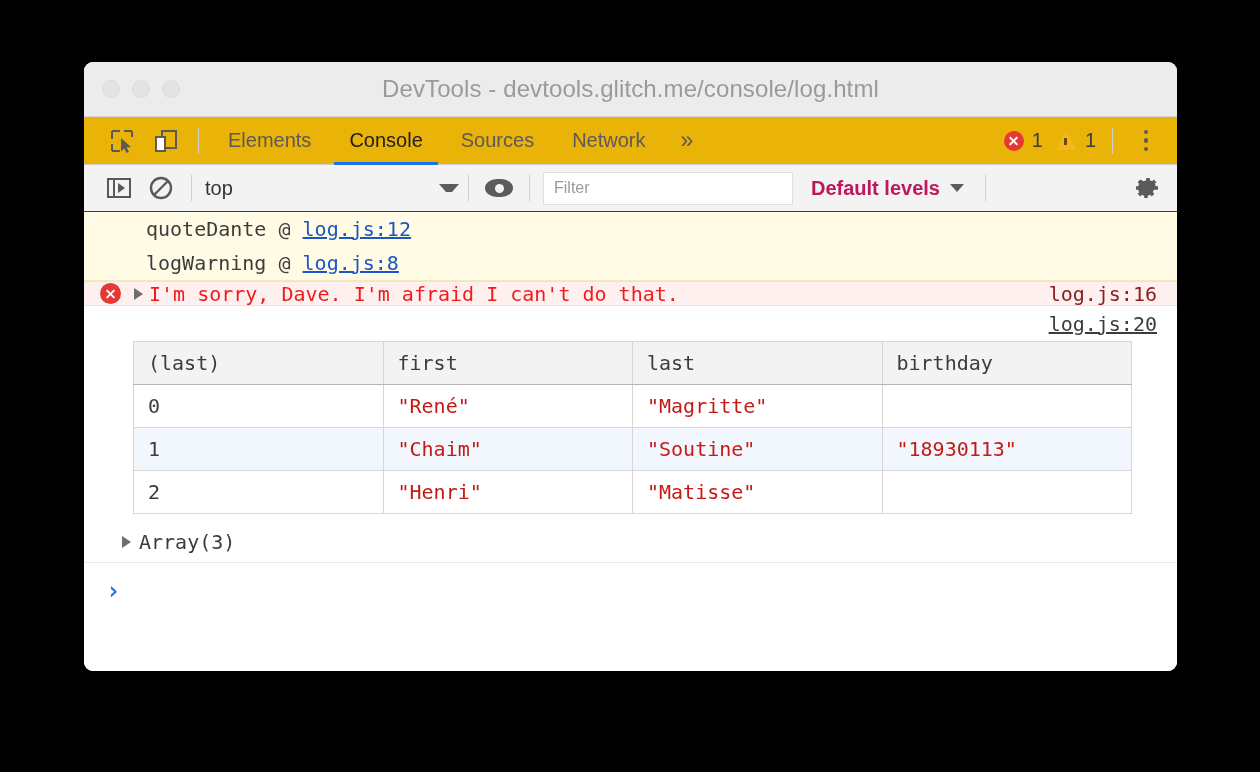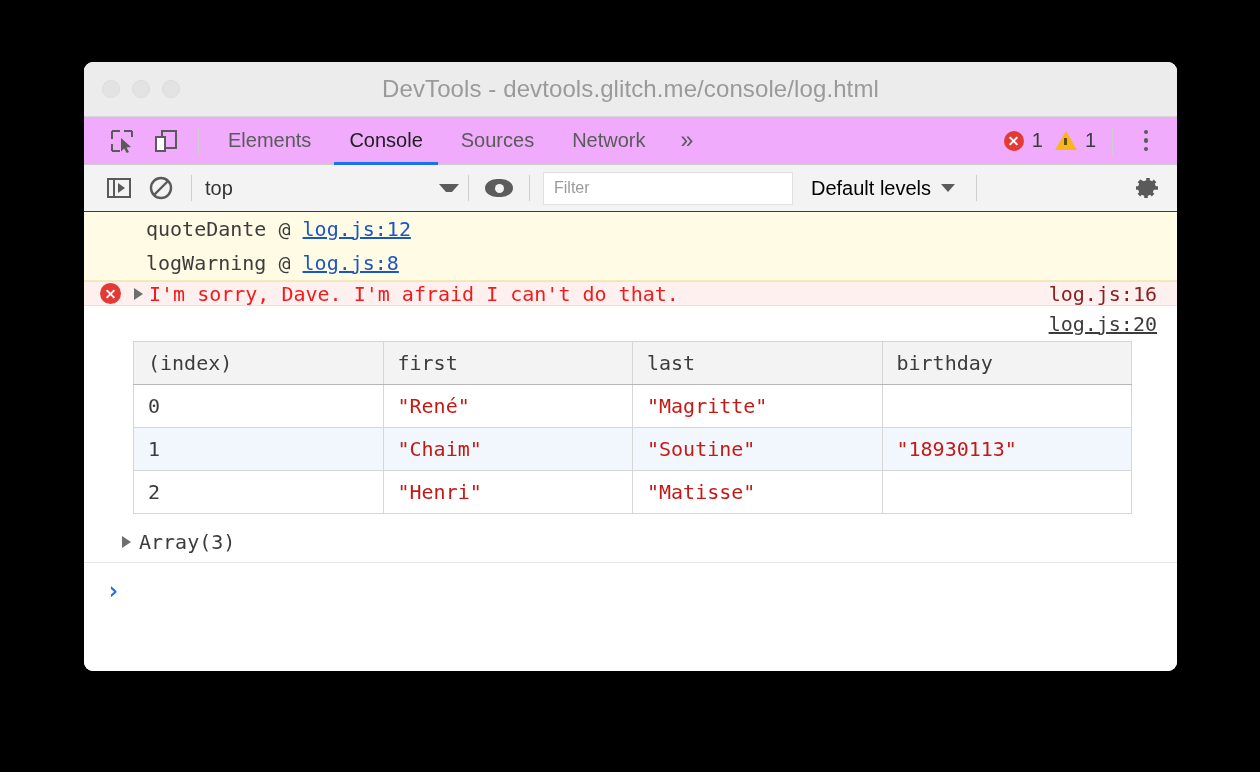--- a/index.html
+++ b/index.html
@@ -46,21 +46,21 @@
     left: 0; right: 0;
     text-align: center;
     font-size: 24px;
     color: #9a9a9a;
     letter-spacing: 0.1px;
   }
   
   .tabbar {
     height: 48px;
     flex: 0 0 48px;
-    background: #f0abfc;
+    background: #eab308;
     border-bottom: 1px solid #cdcdcd;
     display: flex;
     align-items: center;
     padding: 0 14px 0 16px;
   }
   .tb-icon {
     width: 44px; height: 40px;
     display: flex; align-items: center; justify-content: center;
   }
   .tb-sep {
@@ -199,22 +199,23 @@
     display: flex; align-items: center;
     padding: 0 10px;
     font-size: 16px;
     color: #9a9a9a;
     margin: 0 6px 0 4px;
   }
   .levels {
     display: flex; align-items: center;
     gap: 10px;
     font-size: 20px;
-    color: #000000;
+    color: #be185d;
     padding: 0 12px;
+    font-weight: bold;
   }
   .gear { margin-left: auto; padding-right: 4px; display:flex; align-items:center;}
   
   .console-body {
     flex: 1 1 auto;
     background: #fff;
     overflow: hidden;
     font-family: "DejaVu Sans Mono", "Liberation Mono", monospace;
     font-size: 20px;
   }
@@ -482,21 +483,21 @@
       <span class="tri" style="margin-left:13px;"></span>
       <span class="err-text">I'm sorry, Dave. I'm afraid I can't do that.</span>
       <span class="err-src">log.js:16</span>
     </div>
 
     <div class="table-block">
       <div class="table-src">log.js:20</div>
       <table class="console-table">
         <thead>
           <tr>
-            <th>(index)</th>
+            <th>(last)</th>
             <th>first</th>
             <th>last</th>
             <th>birthday</th>
           </tr>
         </thead>
         <tbody>
           <tr>
             <td class="idx">0</td>
             <td class="val">"René"</td>
             <td class="val">"Magritte"</td>

